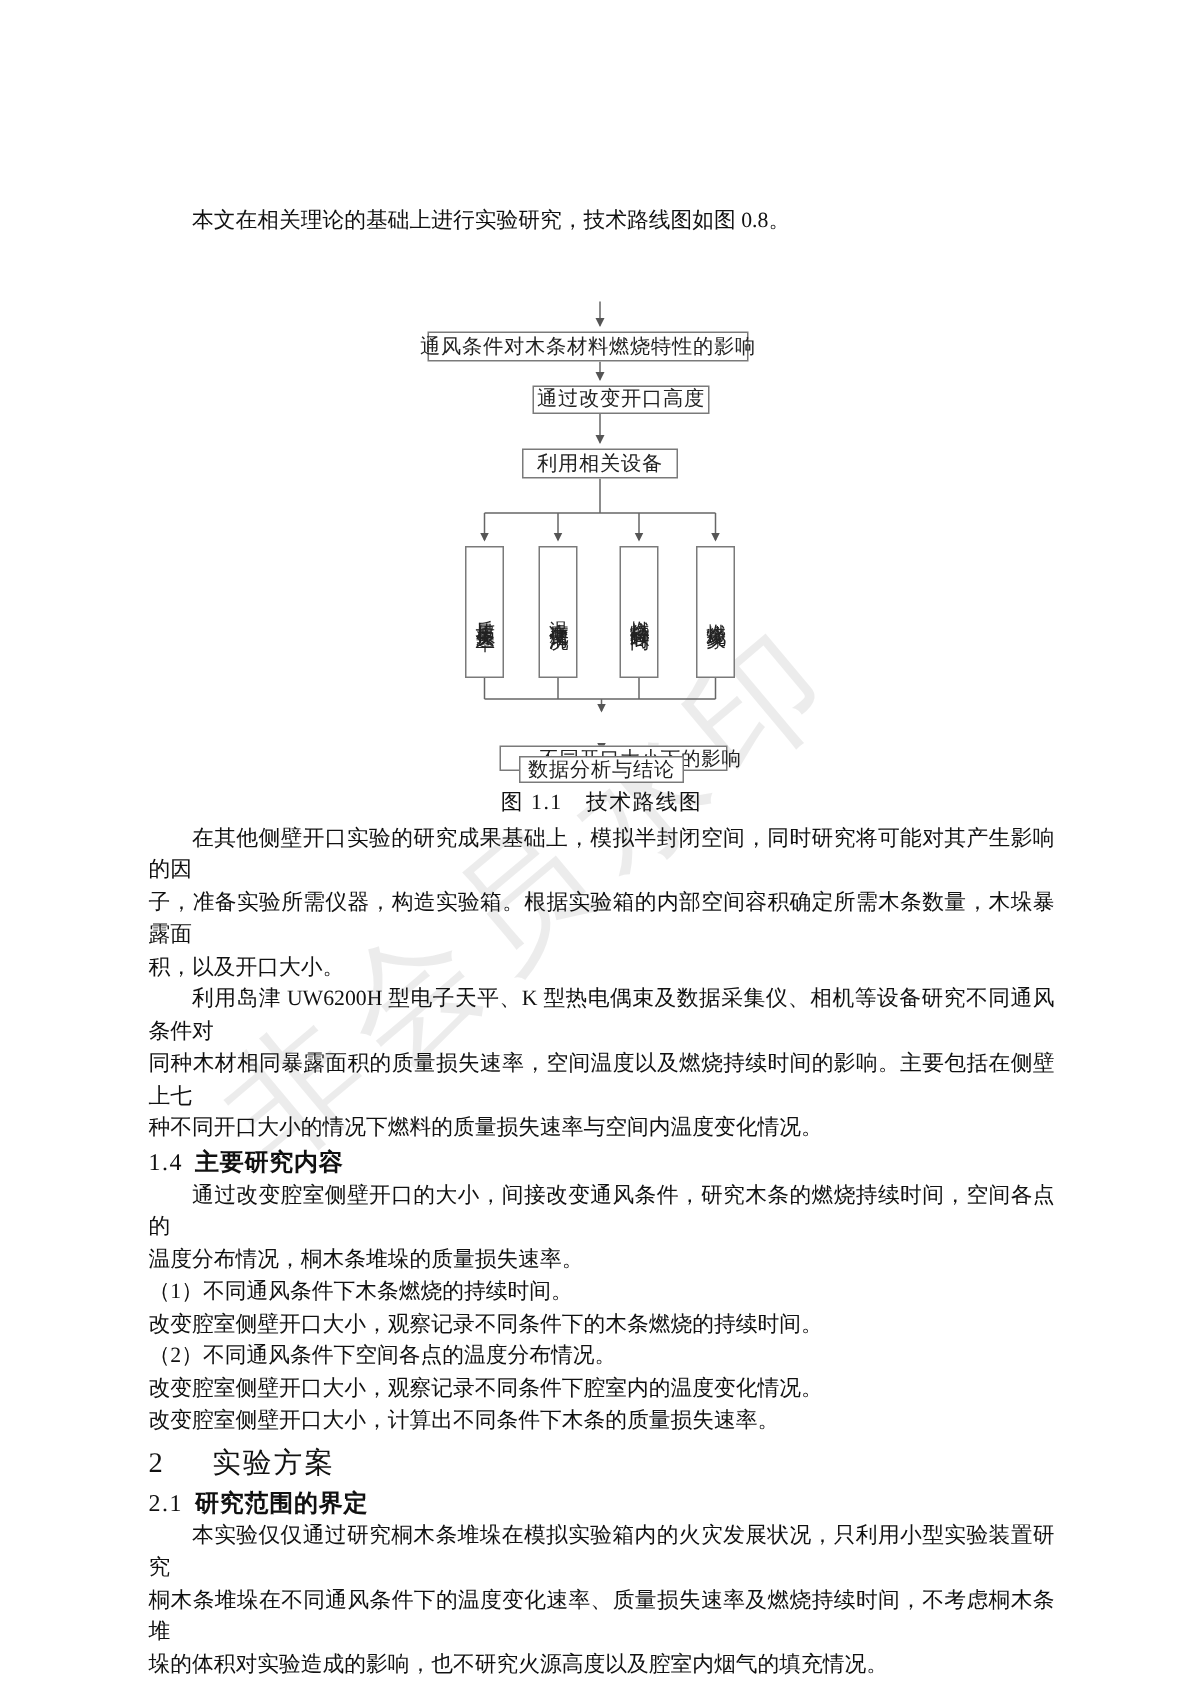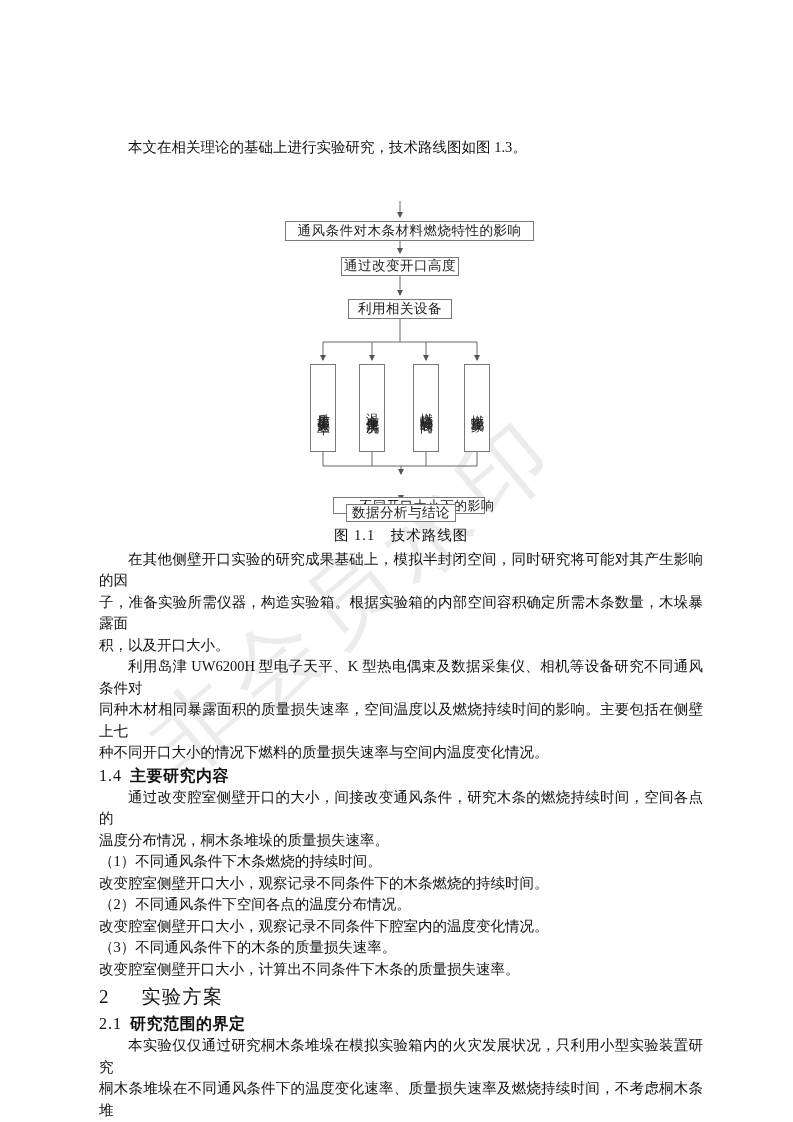--- a/index.html
+++ b/index.html
@@ -26,22 +26,22 @@
   
   .flowchart { position:relative; width:604px; height:390px; }
   .connectors { position:absolute; left:0; top:0; }
   .fbox {
     position:absolute; background:#fff; border:1px solid #7a7a7a;
     display:flex; align-items:center; justify-content:center;
     font-size:13.5px; line-height:1; white-space:nowrap; color:#222;
     letter-spacing:0.5px;
   }
   .fb-chamber    { left:212px; top:20px;  width:178px; height:22px; font-size:14px; }
-  .fb-influence  { left:186px; top:62px;  width:249px; height:20px; }
-  .fb-opening    { left:242px; top:98px;  width:118px; height:19px; }
+  .fb-influence  { left:186px; top:62px;  width:214px; height:20px; }
+  .fb-opening    { left:256px; top:98px;  width:118px; height:19px; }
   .fb-equipment  { left:249px; top:140px; width:104px; height:20px;text-align:right; }
   .fb-vert {
     width:26px; height:88px; top:205px;
     writing-mode:vertical-rl; text-orientation:upright;
     font-size:13px; letter-spacing:1.5px; line-height:26px;
   }
   .fb-v1 { left:211px; }
   .fb-v2 { left:260px; }
   .fb-v3 { left:314px; }
   .fb-v4 { left:365px; }
@@ -61,21 +61,21 @@
 </style>
 </head>
 <body>
 
 <div class="page">
 
   <div class="watermark">非会员水印</div>
 
   <div class="content">
 
-    <p class="para indent"><span>本文在相关理论的基础上进行实验研究，技术路线图如图 </span><span>1.3</span><span>。</span></p>
+    <p class="para indent"><span>本文在相关理论的基础上进行实验研究，技术路线图如图 </span><span>0.8</span><span>。</span></p>
 
     <div class="flowchart">
       <svg class="connectors" width="604" height="390" viewBox="0 0 604 390">
         <defs>
           <marker id="arw" markerWidth="7" markerHeight="7" refX="5" refY="3" orient="auto">
             <path d="M0,0 L6,3 L0,6 Z" fill="#555"></path>
           </marker>
         </defs>
         <g stroke="#666" stroke-width="1" fill="none">
           <path d="M301,42 V58" marker-end="url(#arw)"></path>
@@ -121,21 +121,20 @@
 
     <h3 class="h-sub"><span class="num">1.4</span><span class="ttl">主要研究内容</span></h3>
 
     <p class="para indent">通过改变腔室侧壁开口的大小，间接改变通风条件，研究木条的燃烧持续时间，空间各点的
 温度分布情况，桐木条堆垛的质量损失速率。</p>
 
     <div class="para">（1）不同通风条件下木条燃烧的持续时间。</div>
     <div class="para">改变腔室侧壁开口大小，观察记录不同条件下的木条燃烧的持续时间。</div>
     <div class="para">（2）不同通风条件下空间各点的温度分布情况。</div>
     <div class="para">改变腔室侧壁开口大小，观察记录不同条件下腔室内的温度变化情况。</div>
-    <div class="para">（3）不同通风条件下的木条的质量损失速率。</div>
     <div class="para">改变腔室侧壁开口大小，计算出不同条件下木条的质量损失速率。</div>
 
     <h2 class="h-main"><span class="num">2</span><span class="ttl">实验方案</span></h2>
 
     <h3 class="h-sub"><span class="num">2.1</span><span class="ttl">研究范围的界定</span></h3>
 
     <p class="para indent">本实验仅仅通过研究桐木条堆垛在模拟实验箱内的火灾发展状况，只利用小型实验装置研究
 桐木条堆垛在不同通风条件下的温度变化速率、质量损失速率及燃烧持续时间，不考虑桐木条堆
 垛的体积对实验造成的影响，也不研究火源高度以及腔室内烟气的填充情况。</p>
 

